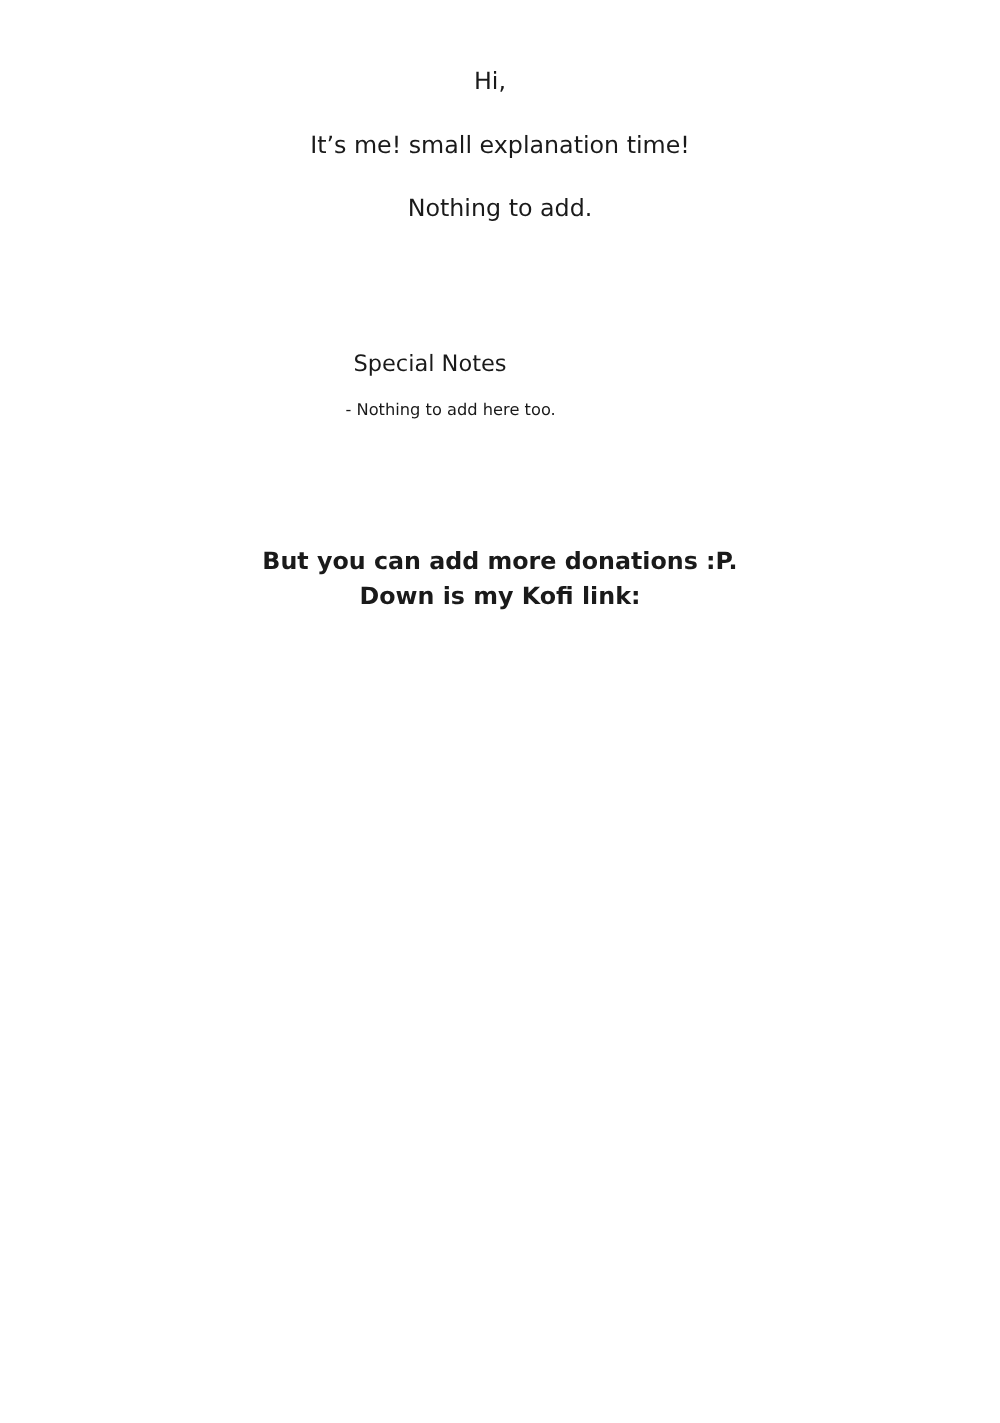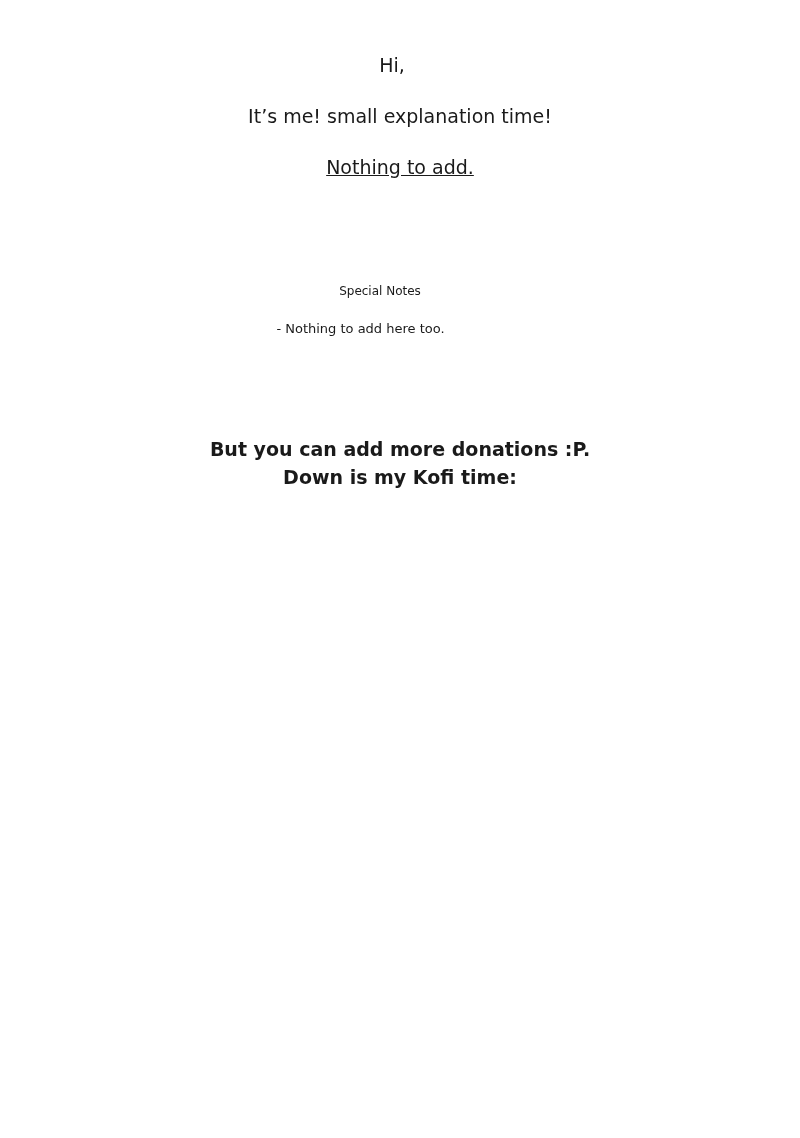--- a/index.html
+++ b/index.html
@@ -40,30 +40,28 @@
     font-size: 19px;
     line-height: 26px;
   }
   .nothing {
     position: absolute;
     top: 154px;
     left: 0;
     width: 800px;
     font-size: 19px;
     line-height: 26px;
-    text-decoration: underline;
   }
   .notes-heading {
     position: absolute;
     top: 282px;
     left: 0;
     width: 688px;
-    font-size: 12px;
+    font-size: 18px;
     line-height: 19px;
-    padding-left: 36px;
   }
   .notes-item {
     position: absolute;
     top: 320px;
     left: 0;
     width: 721px;
     font-size: 13px;
     line-height: 18px;
   }
   .donation {
@@ -99,17 +97,17 @@
   <div class="center intro">It’s me! small explanation time!</div>
 
   <div class="center nothing">Nothing to add.</div>
 
   <div class="center notes-heading">Special Notes</div>
 
   <div class="center notes-item">- Nothing to add here too.</div>
 
   <div class="center donation">
     <span>But you can add more donations :P.</span>
-    <span>Down is my Kofi time:</span>
+    <span>Down is my Kofi link:</span>
   </div>
 
 
 </div>
 
 </body></html>

